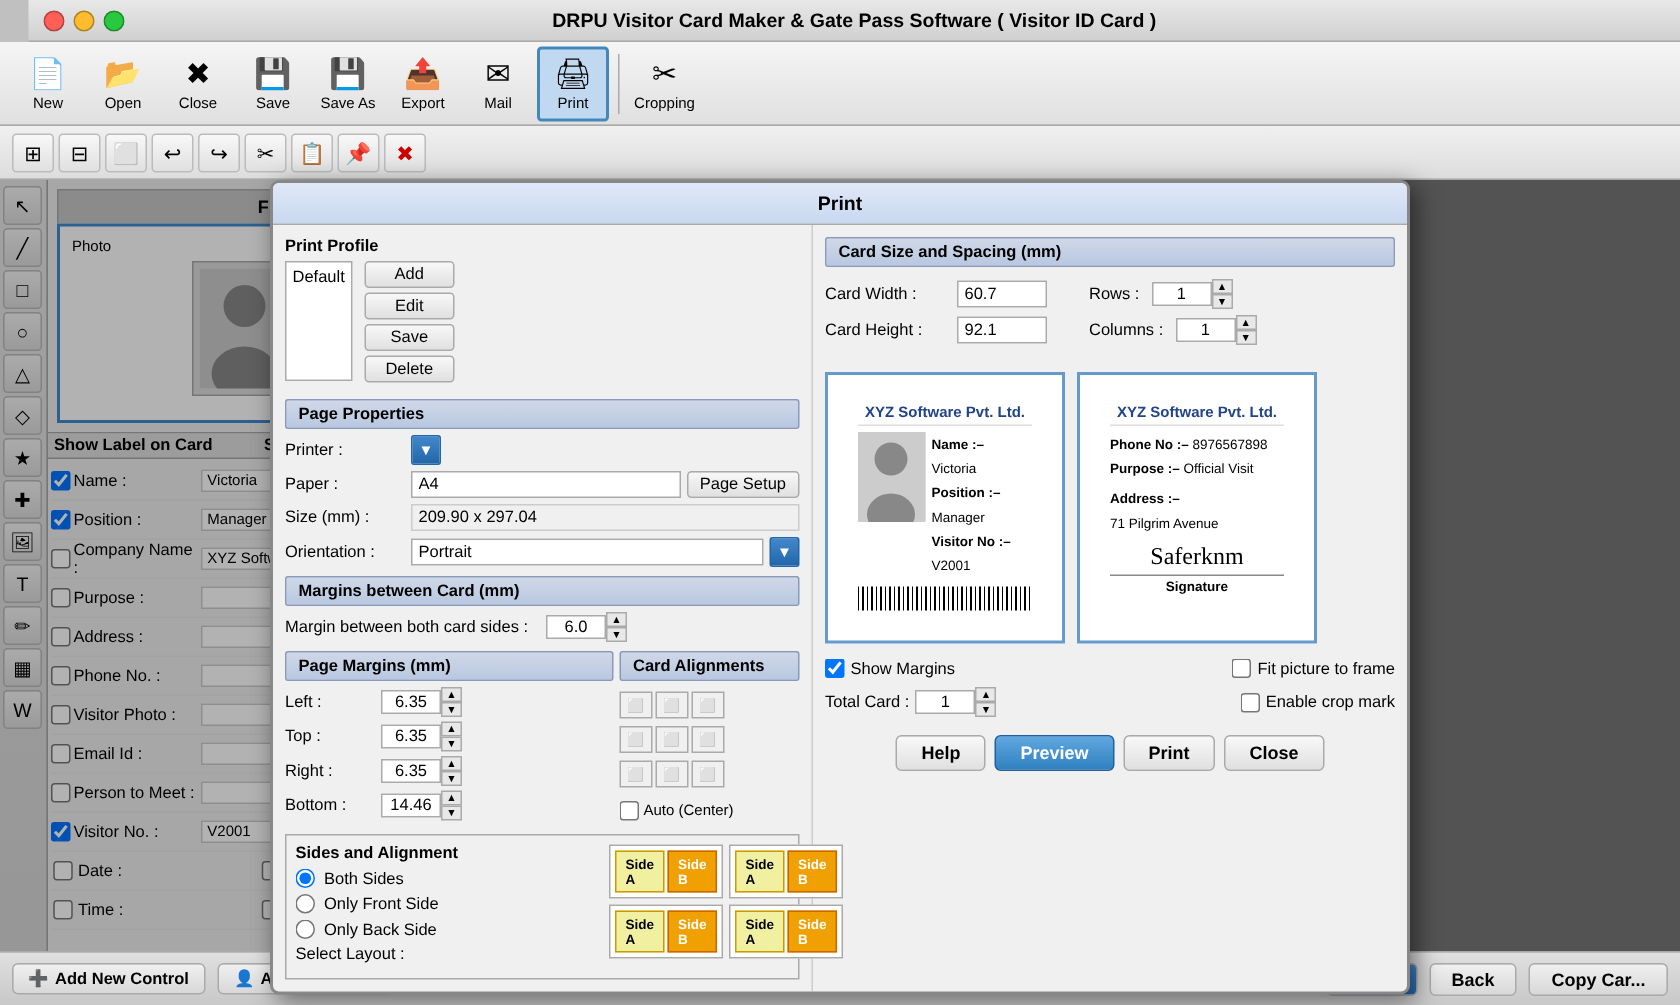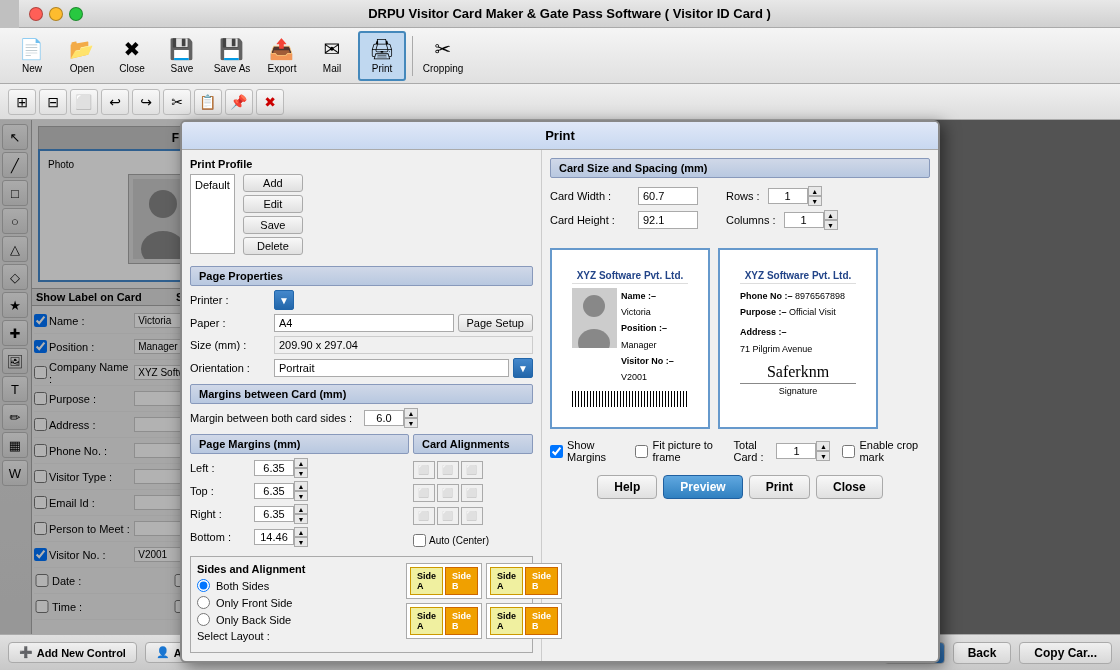--- a/index.html
+++ b/index.html
@@ -505,21 +505,21 @@
         <span class="field-name">Address :</span>
         <input type="text" class="field-input" value="" style="">
       </div>
       <div class="field-row">
         <input type="checkbox" class="field-check" style="">
         <span class="field-name">Phone No. :</span>
         <input type="text" class="field-input" value="" style="">
       </div>
       <div class="field-row">
         <input type="checkbox" class="field-check" style="">
-        <span class="field-name">Visitor Type :</span>
+        <span class="field-name">Visitor Photo :</span>
         <input type="text" class="field-input" value="" style="">
       </div>
       <div class="field-row">
         <input type="checkbox" class="field-check" style="">
         <span class="field-name">Email Id :</span>
         <input type="text" class="field-input" value="" style="">
       </div>
       <div class="field-row">
         <input type="checkbox" class="field-check" style="">
         <span class="field-name">Person to Meet :</span>
@@ -786,25 +786,25 @@
 
             <div class="preview-card">
               <div style="font-size:10px; font-weight:bold; color:#224488; text-align:center; margin-bottom:4px; border-bottom:1px solid #ddd; padding-bottom:2px;">XYZ Software Pvt. Ltd.</div>
               <div style="font-size:9px; line-height:1.8;">
                 <div><b>Phone No :–</b> <span>8976567898</span></div>
                 <div><b>Purpose :–</b> <span>Official Visit</span></div>
                 <div style="margin-top:4px;"><b>Address :–</b></div>
                 <div>71 Pilgrim Avenue</div>
               </div>
               <div style="font-family: cursive; font-size:16px; text-align:center; margin: 6px 0 2px;">Saferknm</div>
-              <div style="font-size:9px; text-align:center; font-weight:normal; border-top: 1px solid #888; padding-top:2px;">Signature</div>
-            </div>
-          </div>
-
-          <div style="display:flex; gap:6px;justify-content:space-between;">
+              <div style="font-size:9px; text-align:center; font-weight:bold; border-top: 1px solid #888; padding-top:2px;">Signature</div>
+            </div>
+          </div>
+
+          <div style="display:flex; flex-direction:column; gap:6px;justify-content:space-between;">
             <div style="display:flex; align-items:center; gap:12px;">
               <div style="display:flex; align-items:center; gap:4px;">
                 <input type="checkbox" checked="" style="">
                 <span style="font-size:11px;">Show Margins</span>
               </div>
               <div style="display:flex; align-items:center; gap:4px; margin-left:auto;">
                 <input type="checkbox" style="">
                 <span style="font-size:11px;">Fit picture to frame</span>
               </div>
             </div>

